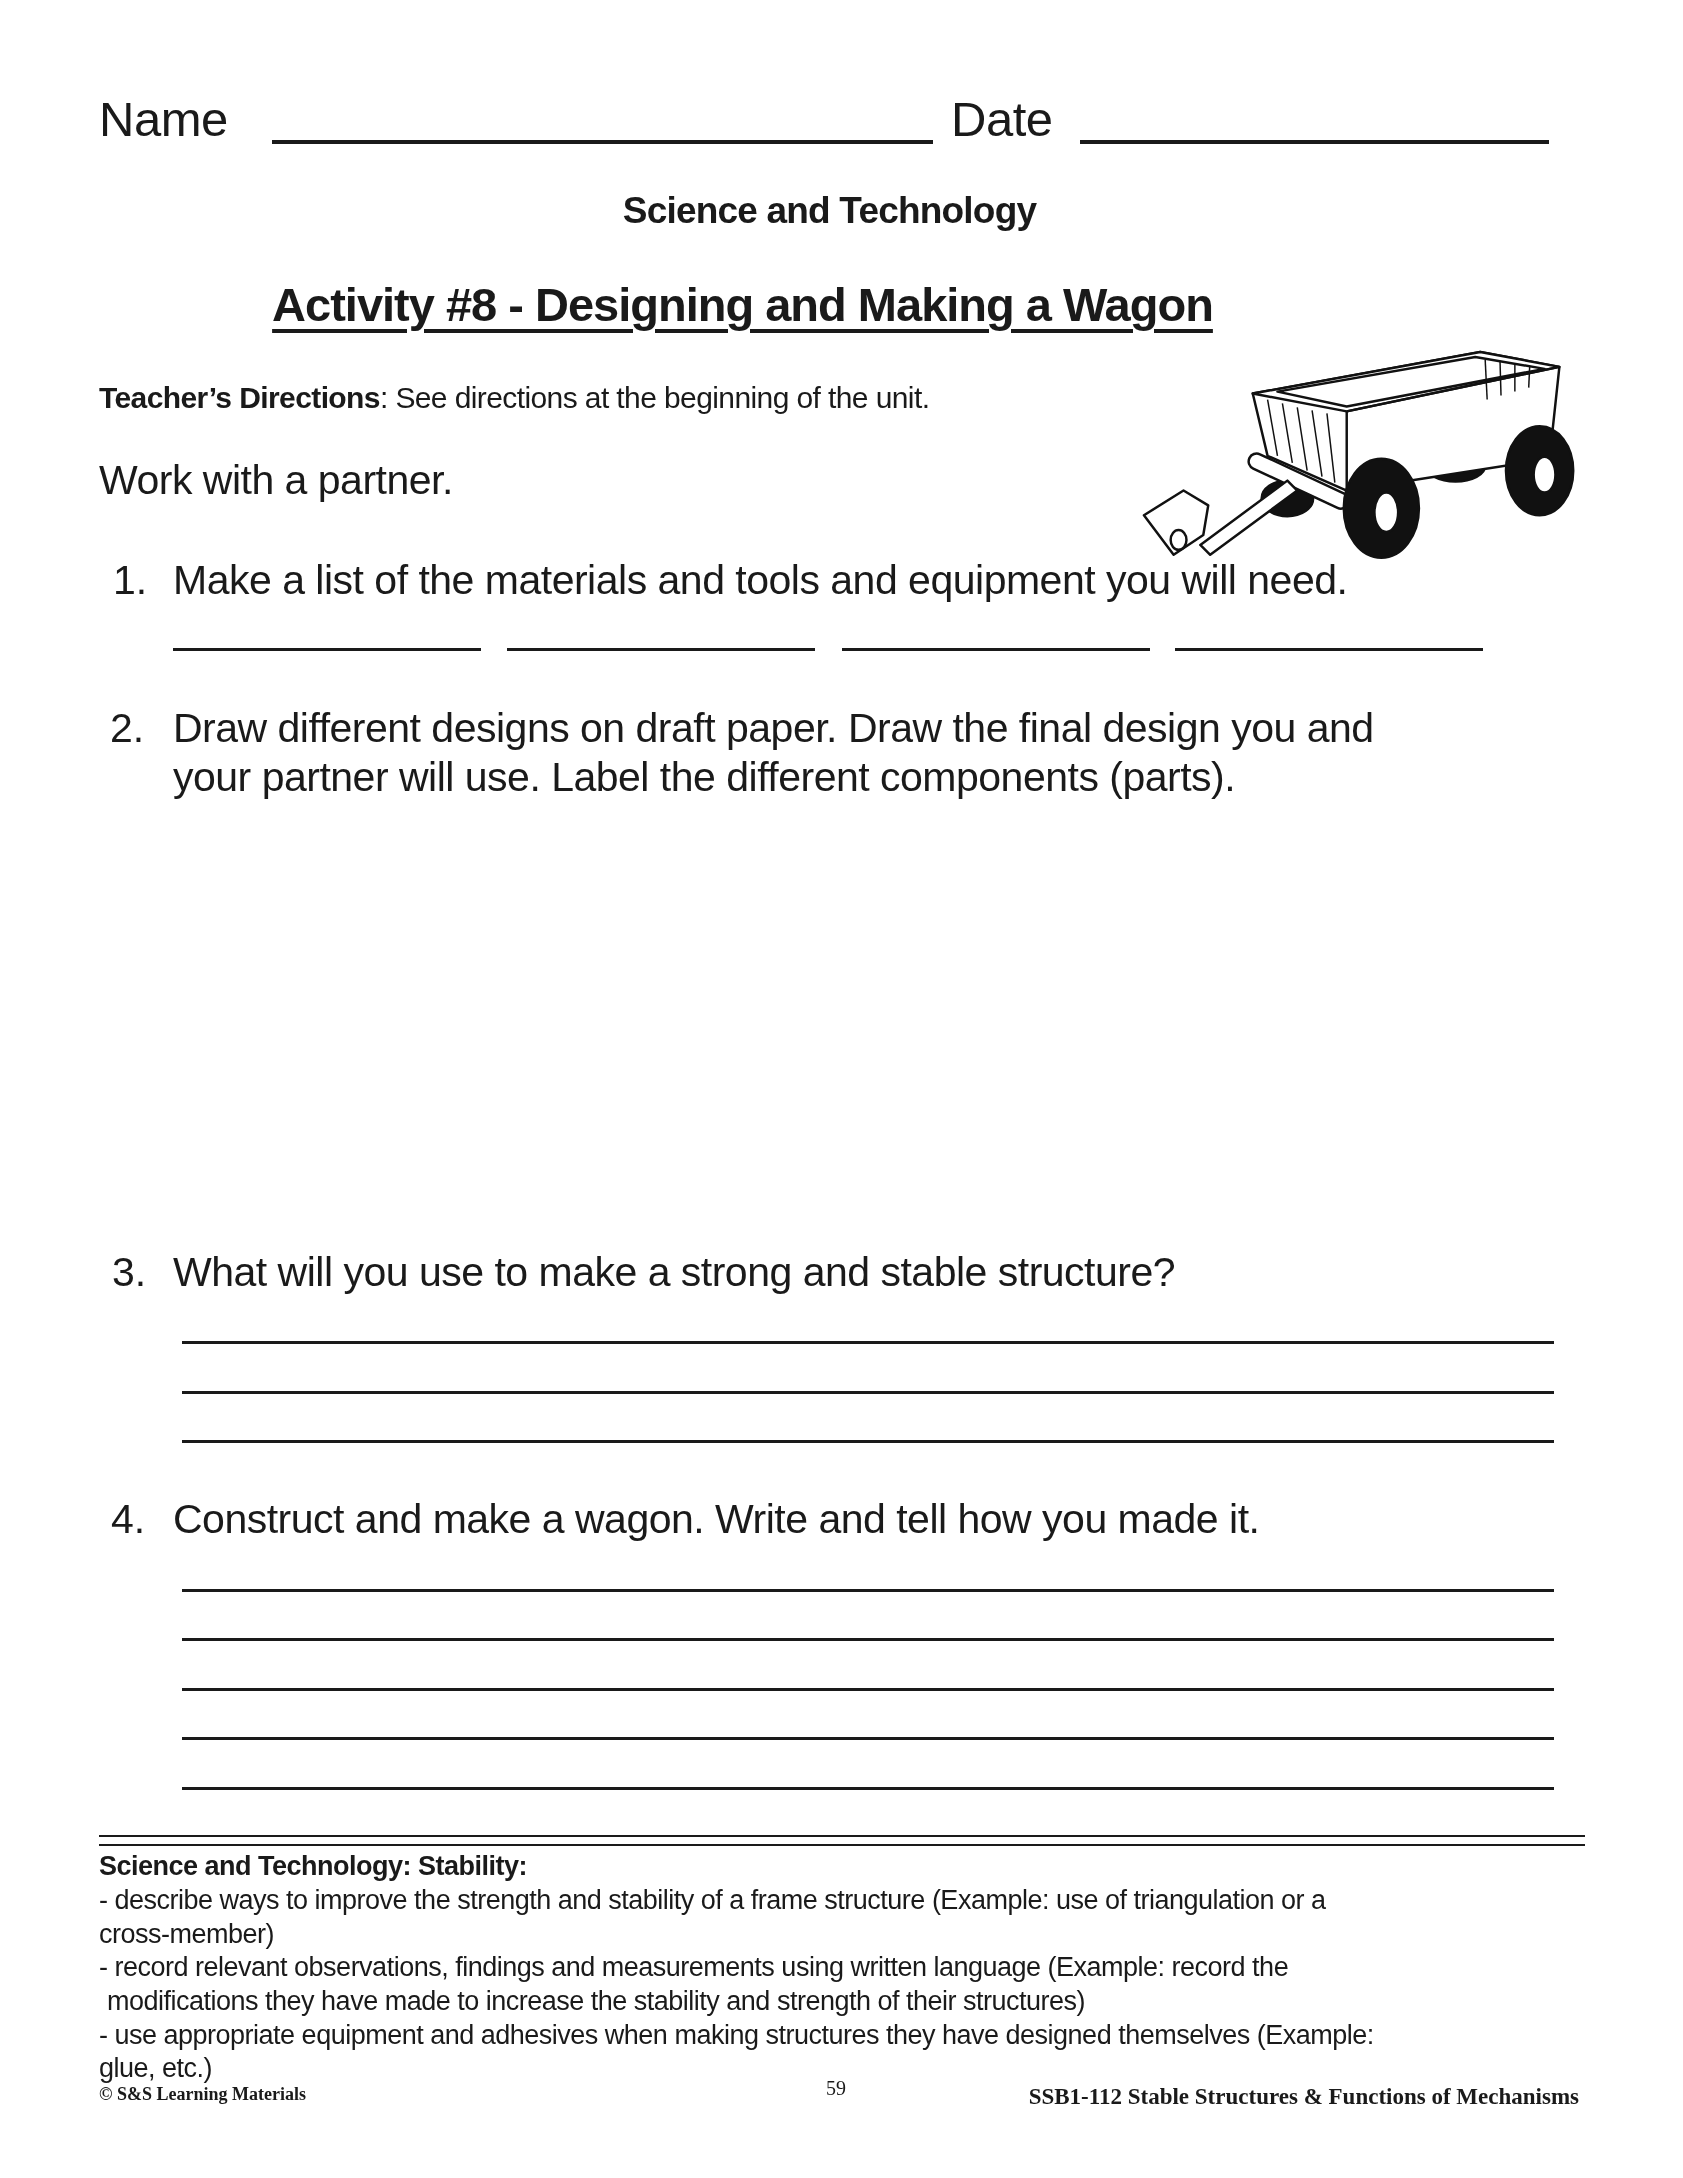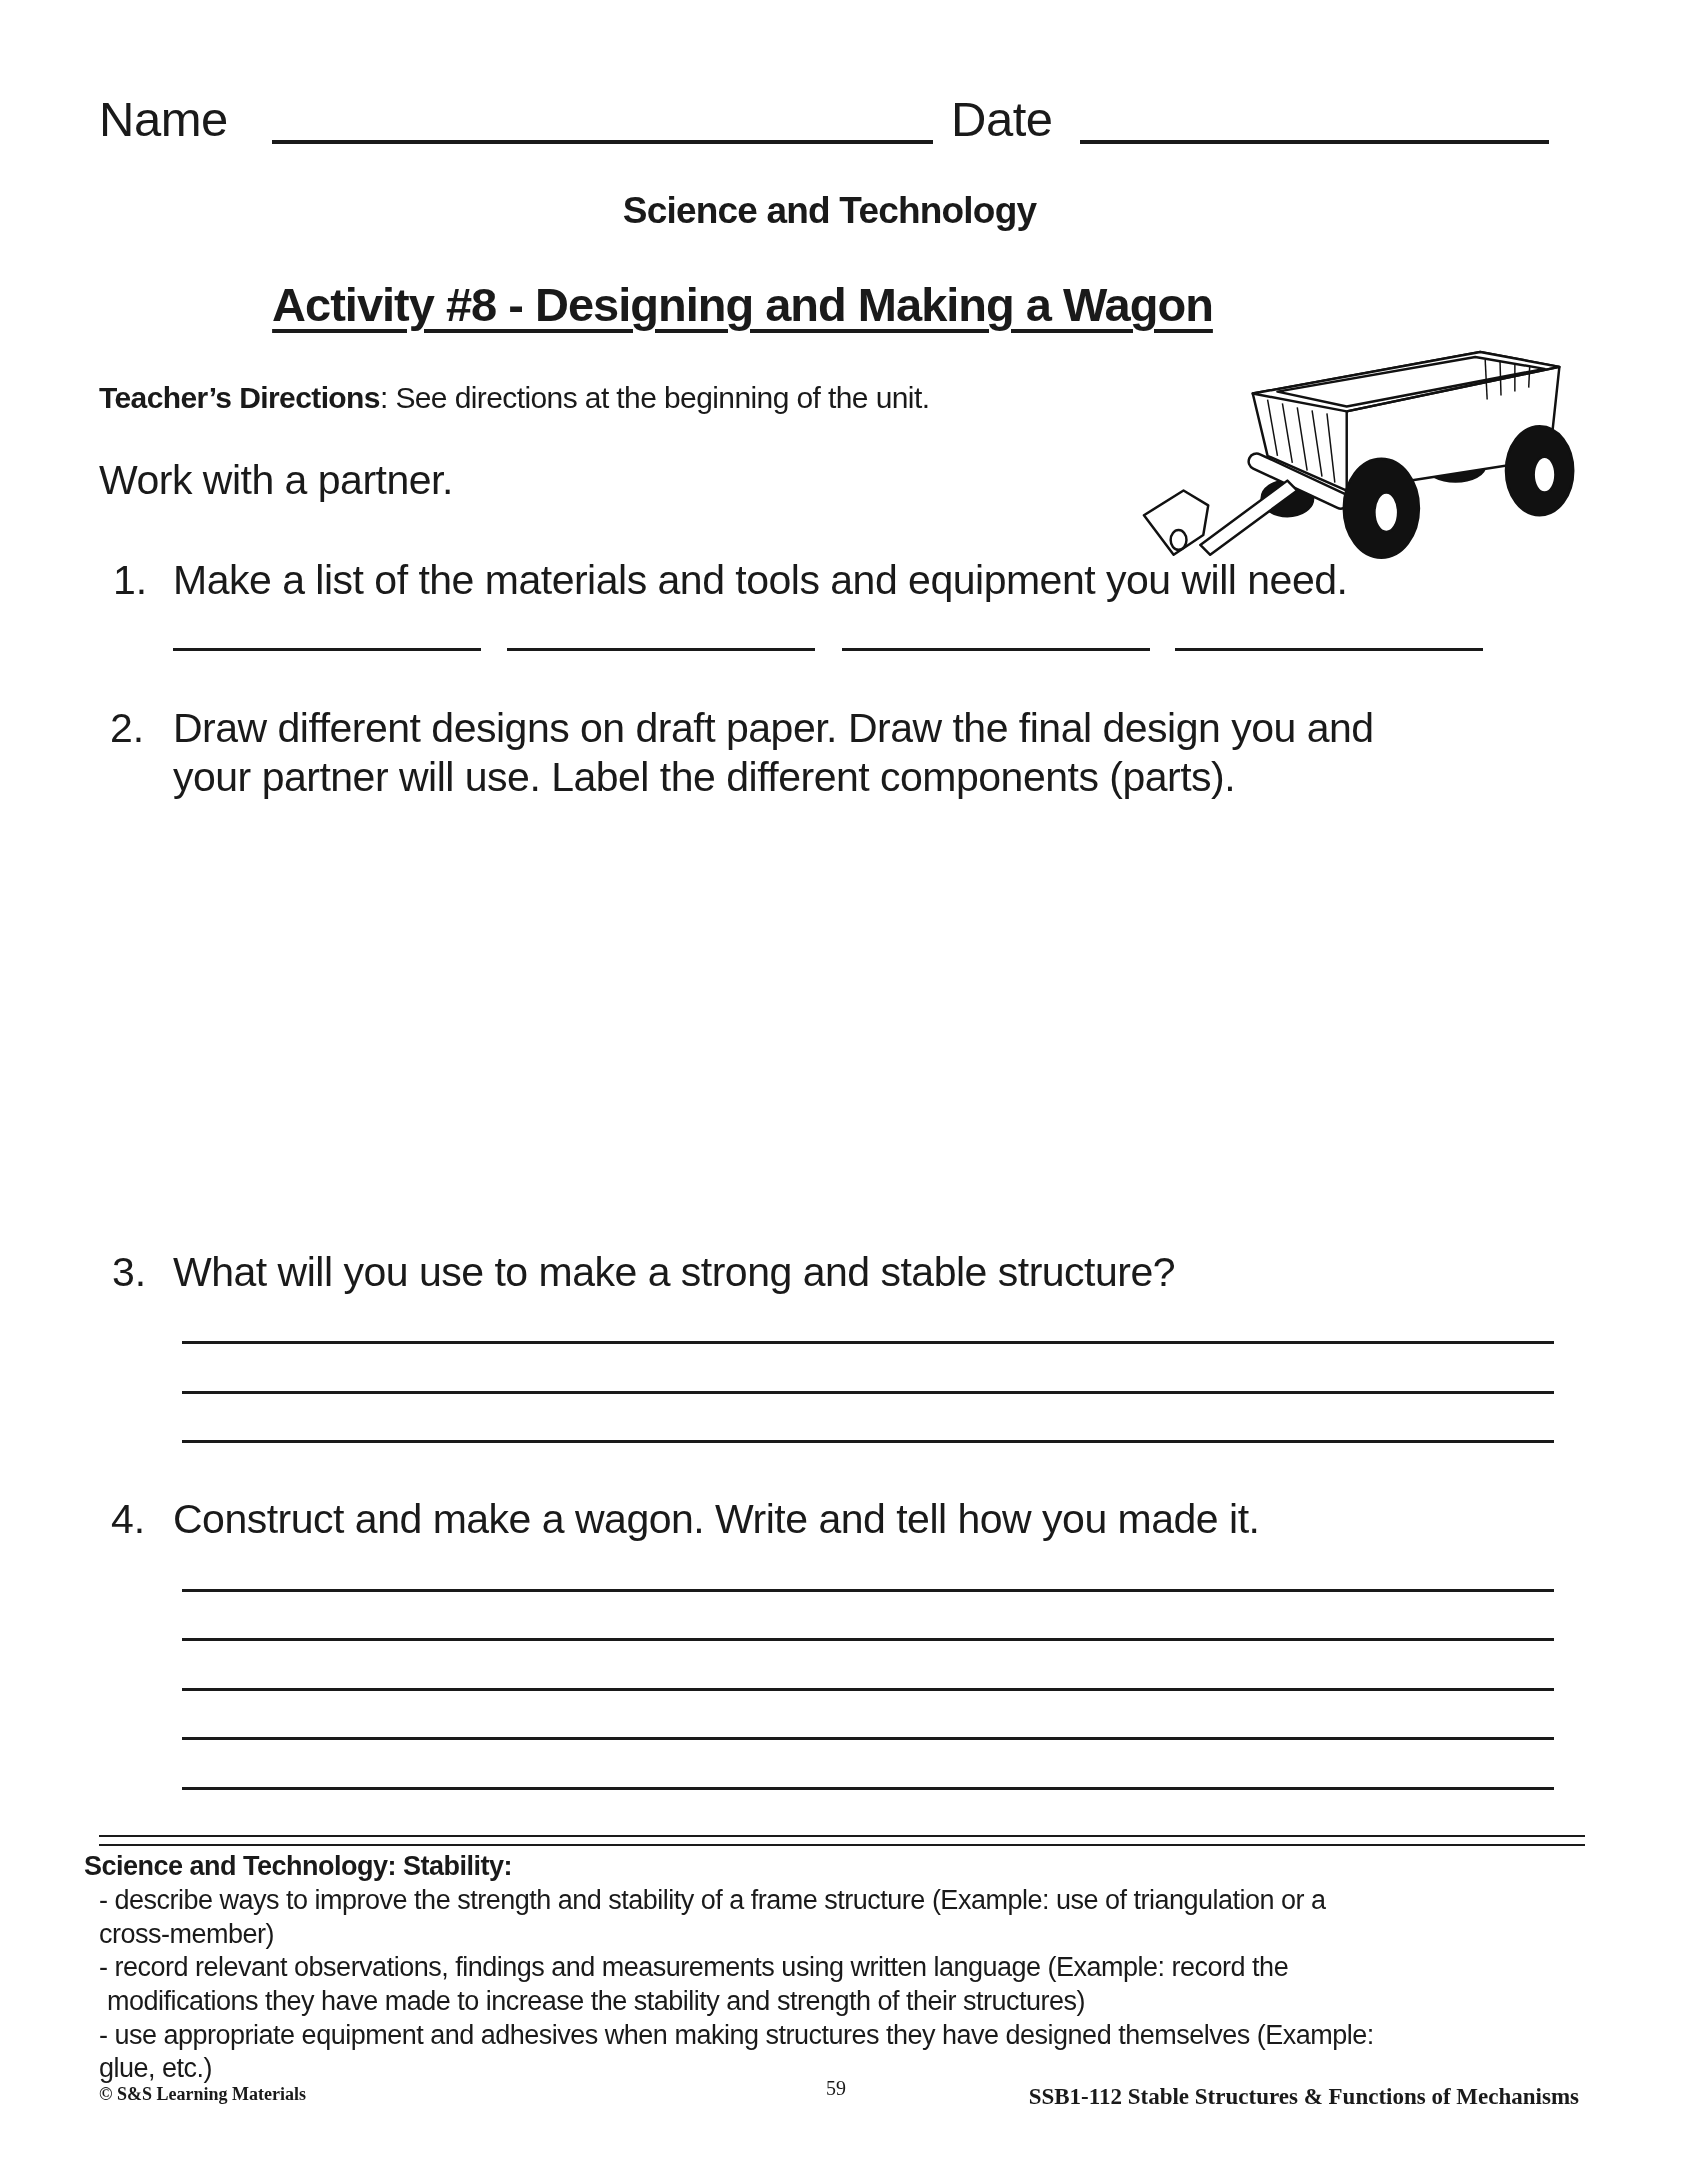--- a/index.html
+++ b/index.html
@@ -88,21 +88,21 @@
 <div class="abs body" style="left:173px;top:1496px;">Construct and make a wagon.  Write and tell how you made it.</div>
 <div class="rule" style="left:182px;top:1589px;width:1372px;height:3px;"></div>
 <div class="rule" style="left:182px;top:1638px;width:1372px;height:3px;"></div>
 <div class="rule" style="left:182px;top:1688px;width:1372px;height:3px;"></div>
 <div class="rule" style="left:182px;top:1737px;width:1372px;height:3px;"></div>
 <div class="rule" style="left:182px;top:1787px;width:1372px;height:3px;"></div>
 
 <div class="rule" style="left:99px;top:1835px;width:1486px;height:2px;"></div>
 <div class="rule" style="left:99px;top:1844px;width:1486px;height:2px;"></div>
 
-<div class="abs std" style="left:84px;top:1849px;font-weight:700;">Science and Technology:  Stability:</div>
+<div class="abs std" style="left:99px;top:1849px;font-weight:700;">Science and Technology:  Stability:</div>
 <div class="abs std" style="left:99px;top:1883px;">- describe ways to improve the strength and stability of a frame structure (Example: use of triangulation or a</div>
 <div class="abs std" style="left:99px;top:1917px;">cross-member)</div>
 <div class="abs std" style="left:99px;top:1950px;">- record relevant observations, findings and measurements using written language (Example: record the</div>
 <div class="abs std" style="left:99px;top:1984px;margin-left:8px;">modifications they have made to increase the stability and strength of their structures)</div>
 <div class="abs std" style="left:99px;top:2018px;">- use appropriate equipment and adhesives when making structures they have designed themselves (Example:</div>
 <div class="abs std" style="left:99px;top:2051px;">glue, etc.)</div>
 
 <div class="abs serif" style="left:99px;top:2084px;font-size:18px;font-weight:700;">© S&amp;S Learning Materials</div>
 <div class="abs serif" style="left:826px;top:2077px;font-size:20px;">59</div>
 <div class="abs serif" style="right:104px;top:2084px;font-size:23px;font-weight:700;">SSB1-112 Stable Structures &amp; Functions of Mechanisms</div>

